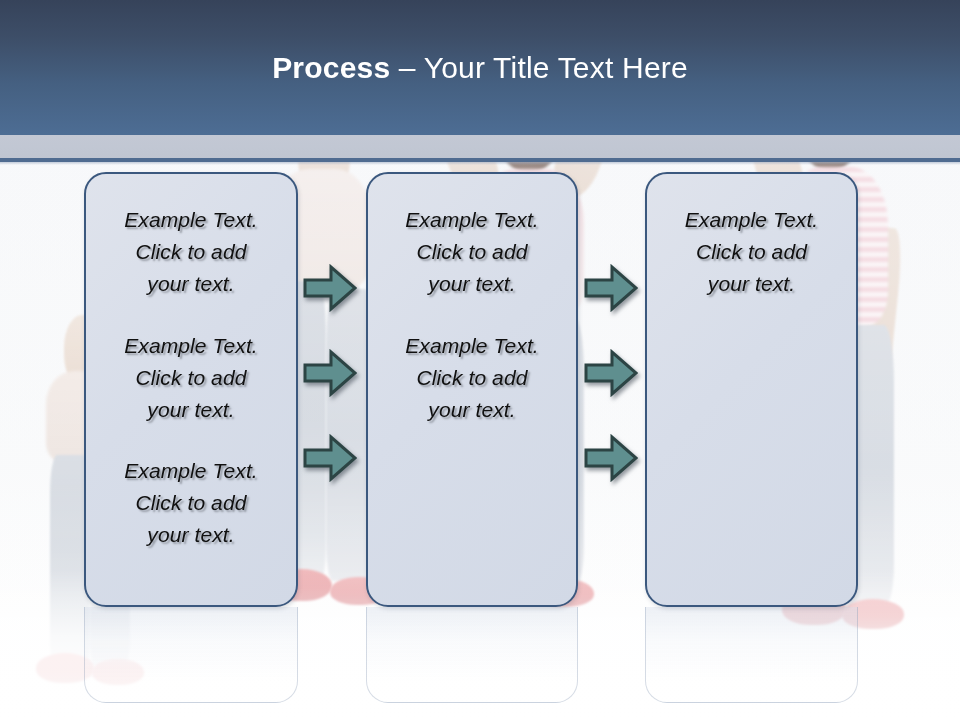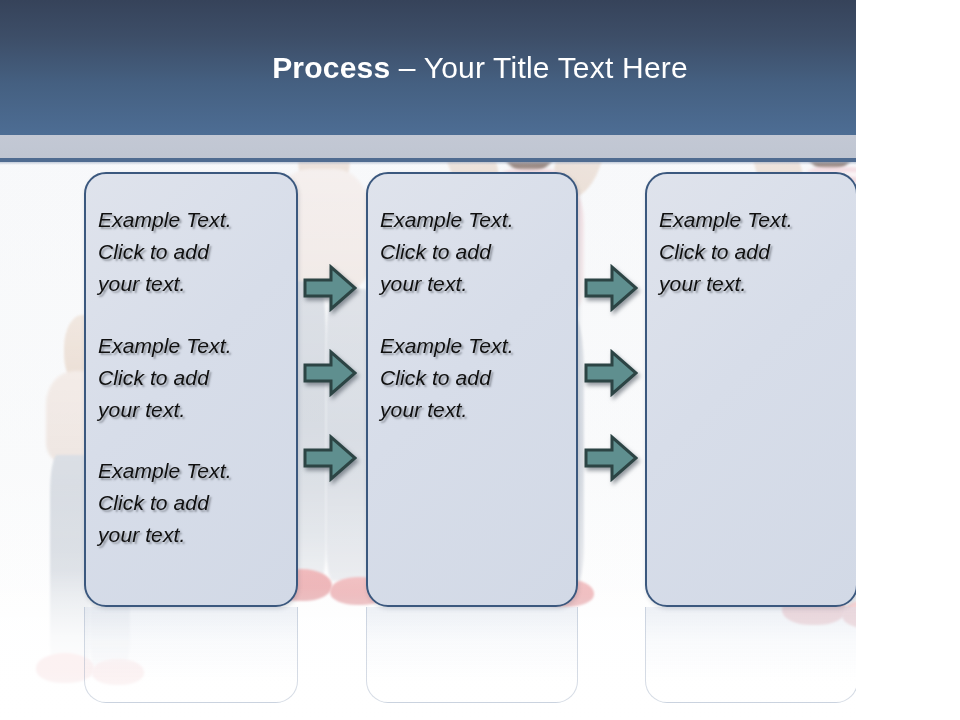--- a/index.html
+++ b/index.html
@@ -2,21 +2,21 @@
 <html><head>
 <meta charset="utf-8">
 <style>
   html, body {
     margin: 0;
     padding: 0;
     background: #ffffff;
   }
   .slide {
     position: relative;
-    width: 856px;
+    width: 960px;
     height: 720px;
     overflow: hidden;
     font-family: "Liberation Sans", sans-serif;
     background: #86efac;
   }
 
   
   .bg-photo-layer {
     position: absolute;
     left: 0; top: 135px;
@@ -120,21 +120,21 @@
     background: linear-gradient(135deg, #dfe3ec 0%, #d7dde9 45%, #d2d9e6 100%);
     border: 2px solid #3b587e;
     border-radius: 22px;
     box-shadow: 1px 2px 4px rgba(60,70,90,.18);
     box-sizing: border-box;
   }
   .box-inner {
     position: absolute;
     left: 12px; right: 12px;
     top: 30px;
-    text-align: left;
+    text-align: center;
   }
   .para {
     font-style: italic;
     font-size: 21px;
     line-height: 1.52;
     color: #101010;
     text-shadow: 2px 2px 2px rgba(120,125,135,.75);
     margin: 0 0 30px 0;
     letter-spacing: .1px;
   }

